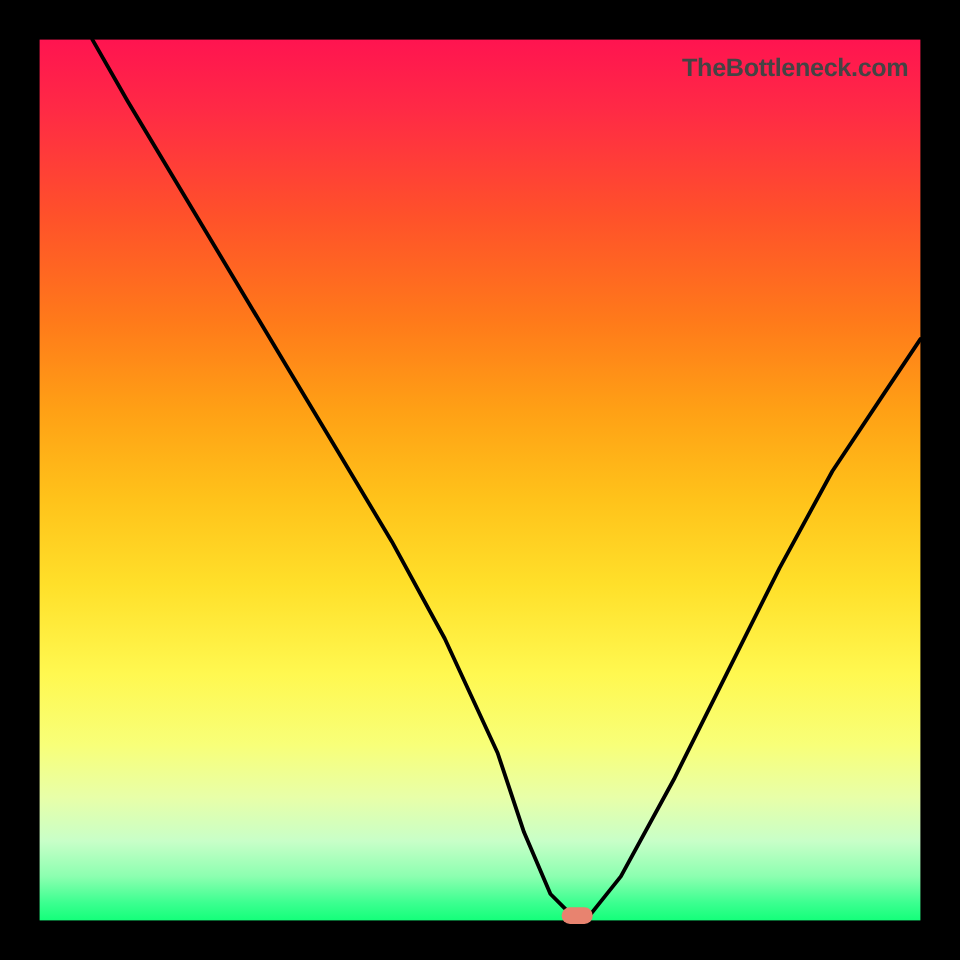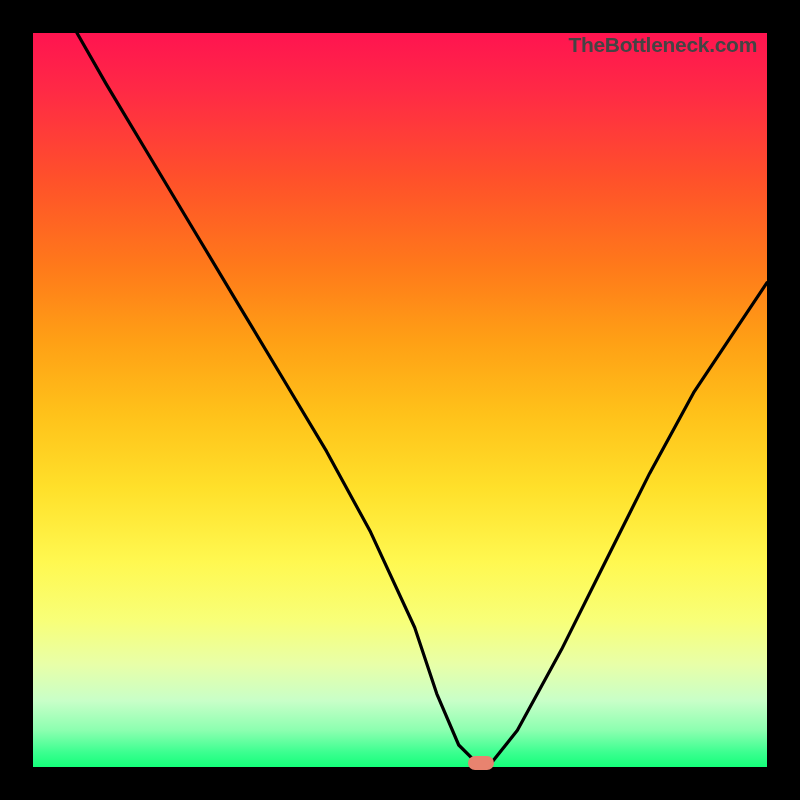--- a/index.html
+++ b/index.html
@@ -27,21 +27,21 @@
       #fff850 72%,
       #f8ff78 80%,
       #e8ffa8 86%,
       #c8ffc8 91%,
       #8cffb0 95%,
       #3cff90 98%,
       #14ff7a 100%);
   }
   .attribution {
     position: absolute;
-    top: 0;
+    top: 12px;
     right: 10px;
     font-family: Arial, Helvetica, sans-serif;
     font-size: 21px;
     font-weight: bold;
     color: #444444;
     letter-spacing: -0.3px;
   }
   .curve {
     position: absolute;
     left: 0; top: 0;

